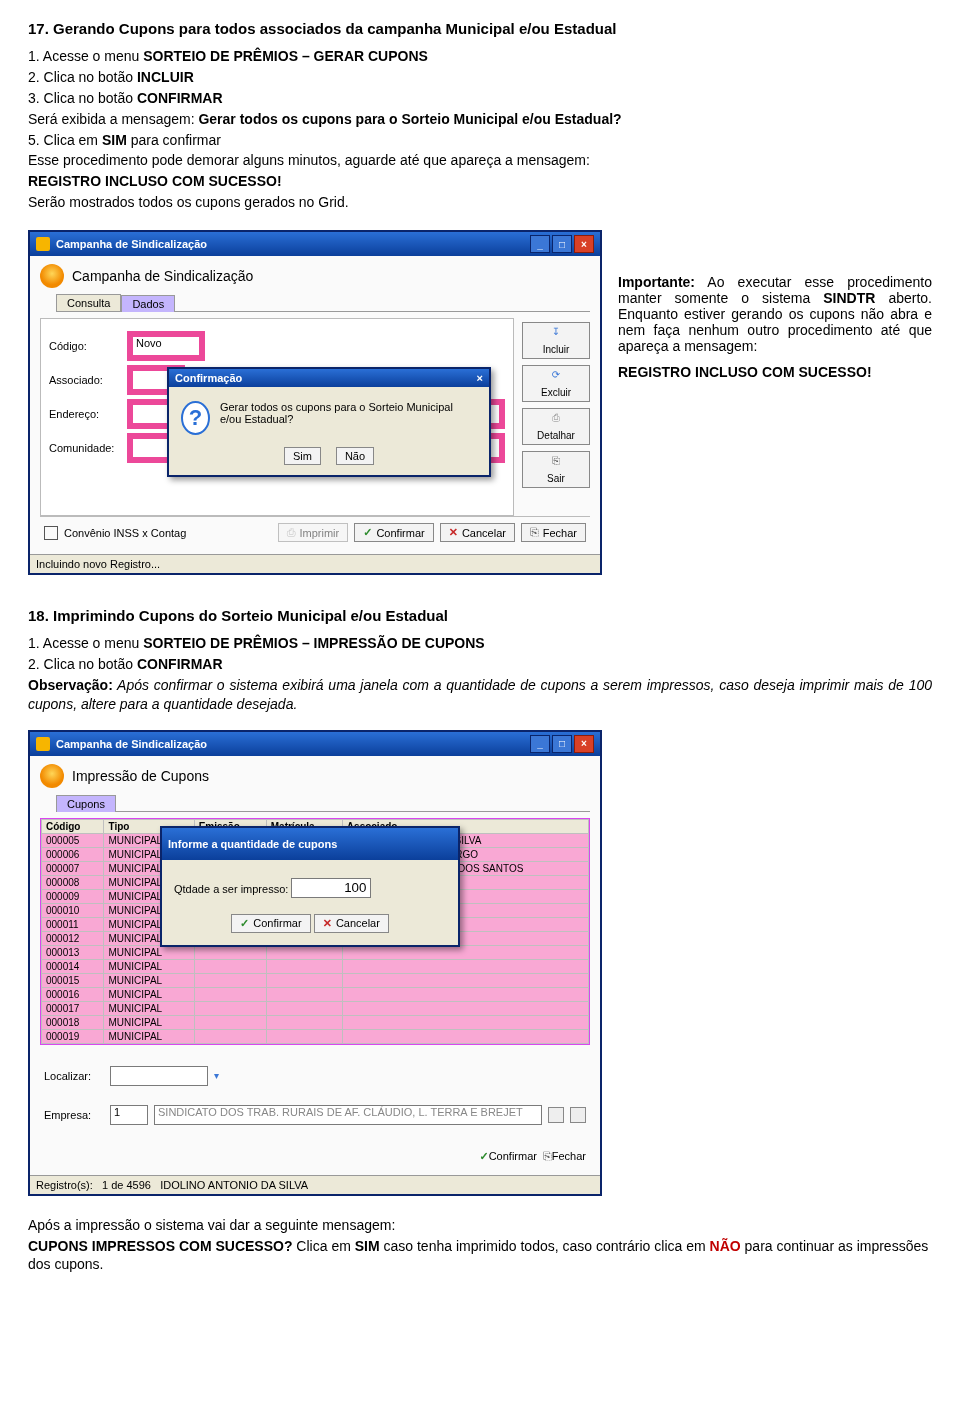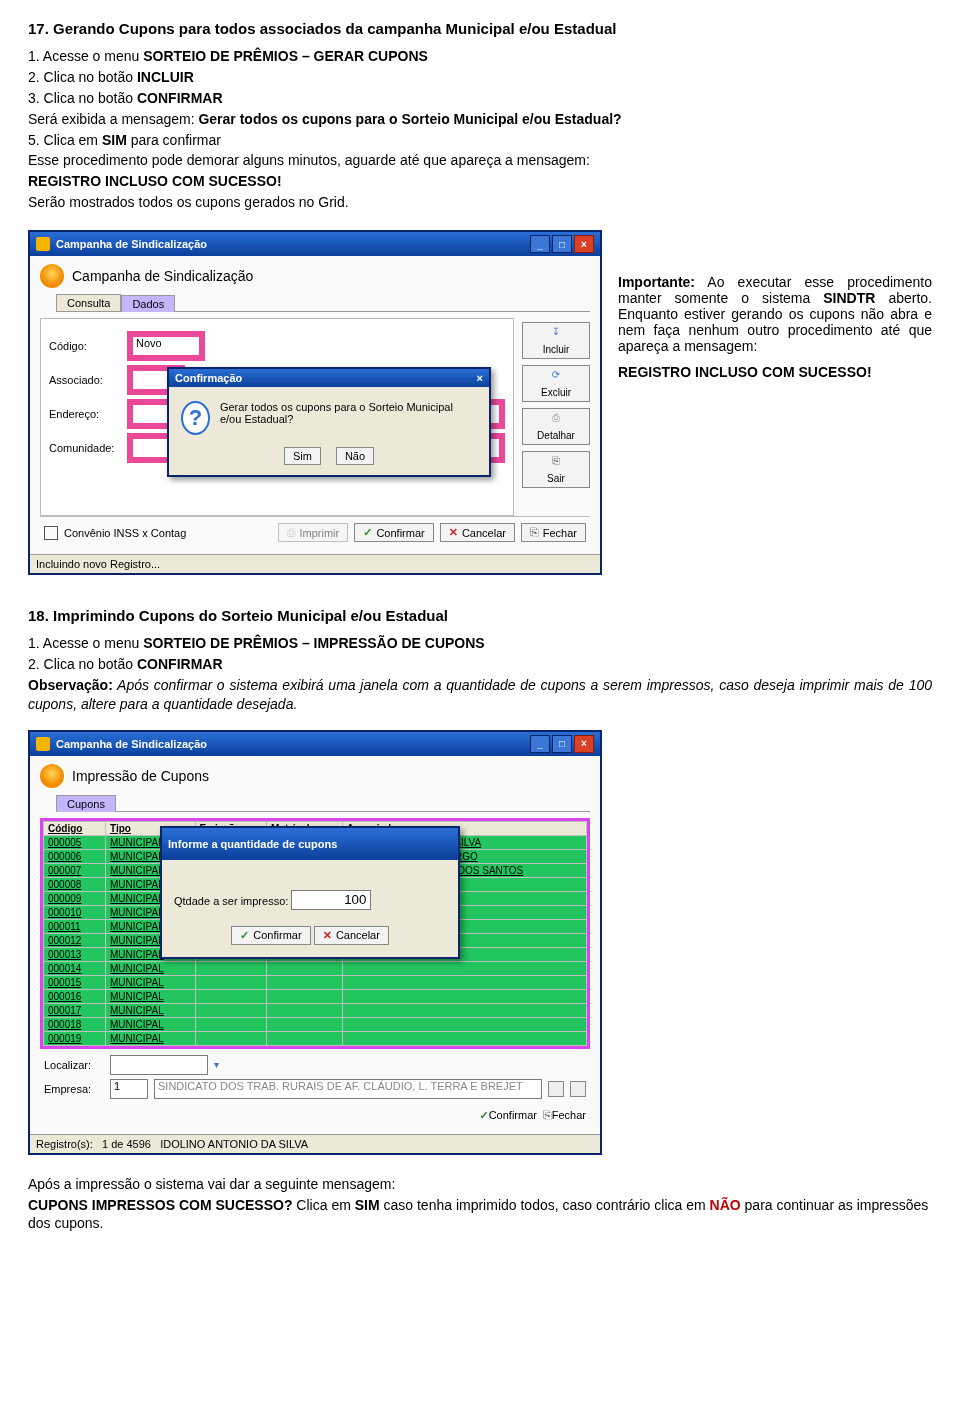--- a/index.html
+++ b/index.html
@@ -71,31 +71,31 @@
   .q-icon { width:30px; height:30px; border-radius:50%; background:#fff; border:2px solid #2a6fd6; color:#2a6fd6; font-size:22px; font-weight:bold; display:flex; align-items:center; justify-content:center;}
   .modal .m-actions { text-align:center; padding-bottom:10px;}
   .modal .dlg-btn { margin:0 6px;}
 
   .section17 { display:flex; gap:16px; align-items: flex-start;}
   .note-box { flex:1; font-size:14px; margin-top:60px;}
   .note-box p { margin:0 0 10px 0; }
 
   
   .win2 { width:570px; }
-  .grid { border:3px solid #d946ef; background:#22c55e; font-size:11px;text-decoration:underline; }
+  .grid { border:1px solid #d946ef; background:#f9a8d4; font-size:11px; }
   .grid table { border-collapse:collapse; width:100%; }
   .grid th, .grid td { border:1px solid #bfbfbf; padding:1px 4px; font-size:10px; text-align:left; white-space:nowrap; overflow:hidden;}
   .grid th { background:#ece9d8; }
   .modal2 { position:absolute; left:130px; top:70px; width:296px; border:2px solid #0a246a; background:#ece9d8; box-shadow:3px 3px 6px rgba(0,0,0,.4);}
   .modal2 .m-title { background:linear-gradient(#2a6fd6,#0b3f9b); color:#fff; padding:10px 6px; font-weight:bold;}
-  .modal2 .m-body { padding:30px 12px 10px 12px; font-size:11px;}
+  .modal2 .m-body { padding:18px 12px 10px 12px; font-size:11px;}
   .modal2 .m-body input { width:70px; border:1px solid #7a7a7a; height:18px; text-align:right; padding:0 4px;}
   .modal2 .m-actions { text-align:center; padding:6px 0 12px 0;}
   .belowgrid { padding:6px 4px; display:flex; flex-direction:column; gap:4px; }
-  .belowgrid .row { display:flex; align-items:center; gap:6px;}
+  .belowgrid .row { display:flex; align-items:center; gap:6px;margin-top:15px;}
   .belowgrid .inp { border:1px solid #7a7a7a; height:18px; background:#fff; font-size:11px; padding:0 3px;}
   .tinyico { width:14px; height:14px; border:1px solid #888; background:#eee;}
 
   .ico-check::before { content:"✓"; color:#2e8b2e; font-weight:bold;}
   .ico-x::before { content:"✕"; color:#c62828; font-weight:bold;}
   .ico-door::before { content:"⎘"; color:#555;}
   .ico-print::before { content:"⎙"; color:#888;}
   .ico-arrow::before { content:"↧"; color:#3b77d6;}
   .ico-ref::before { content:"⟳"; color:#3b77d6;}
 

